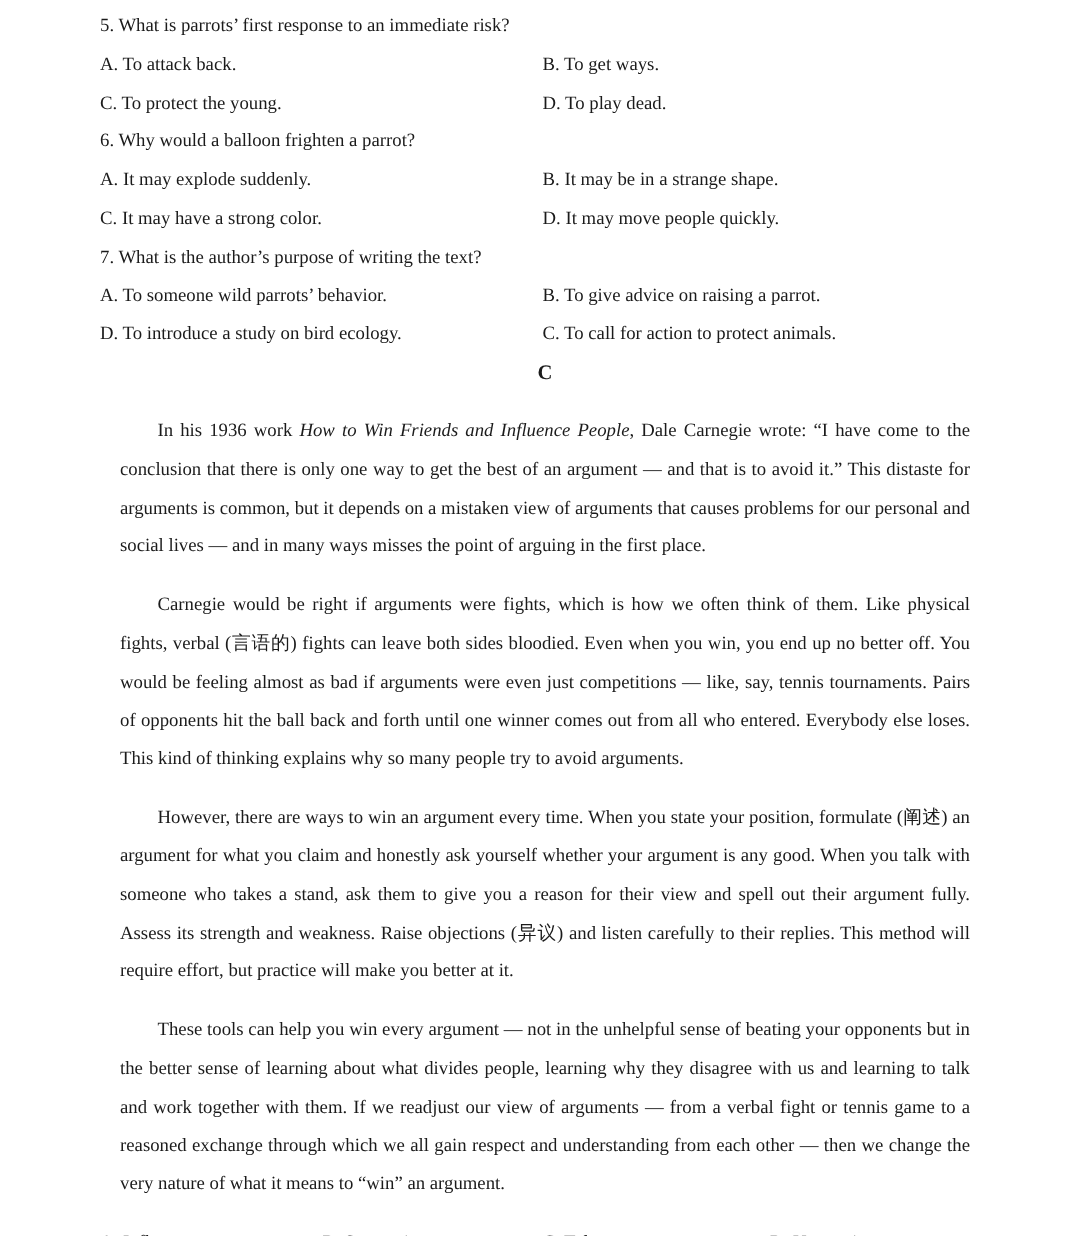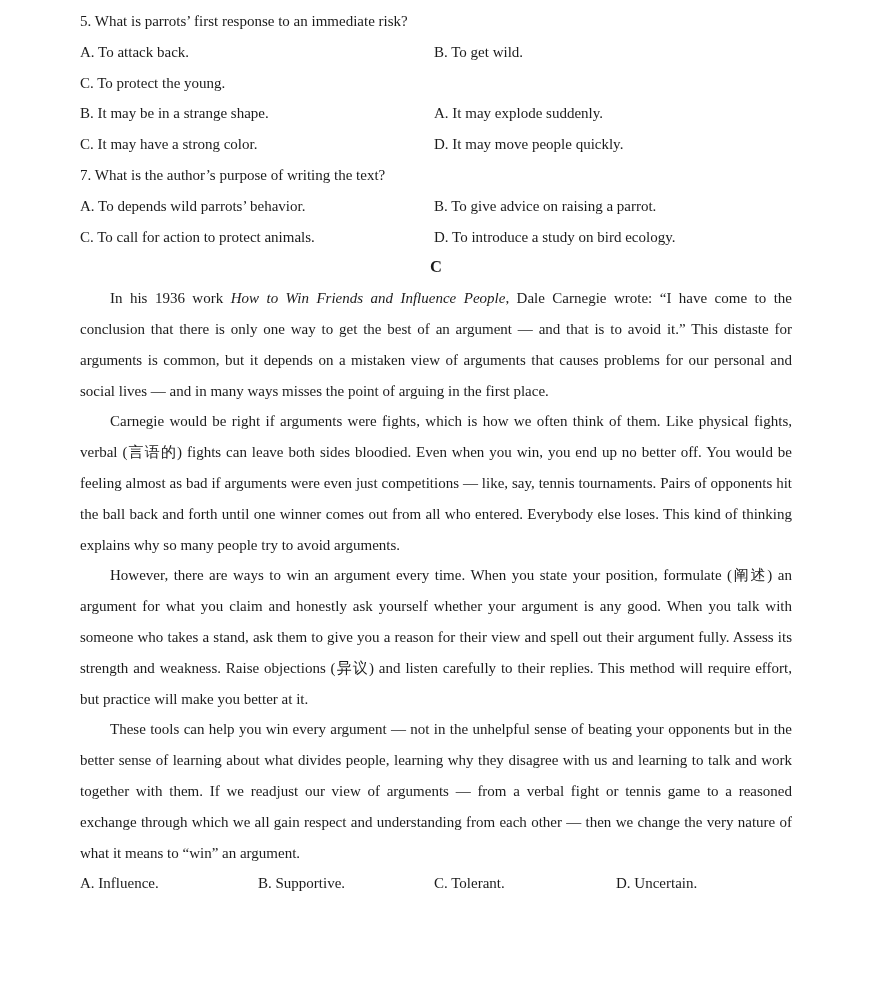--- a/index.html
+++ b/index.html
@@ -40,62 +40,64 @@
     grid-template-columns: 178px 176px 182px 1fr;
   }
   .section-heading {
     text-align: center;
     font-weight: bold;
     font-size: 16.5px;
     line-height: 30.8px;
     height: 30.8px;
   }
   p.para {
-    margin: 0;
+    margin: 16px;
     text-align: justify;
     text-indent: 30px;
     line-height: 30.8px;
   }
   .book-title {
     font-style: italic;
   }
   .underlined {
   }
 </style>
 </head>
 <body>
 
 <div class="page">
 
   <div class="line">5. What is parrots’ first response to an immediate risk?</div>
   <div class="opt-row two-col">
     <div>A. To attack back.</div>
-    <div>B. To get wild.</div>
+    <div>B. To get ways.</div>
   </div>
   <div class="opt-row two-col">
     <div>C. To protect the young.</div>
+    <div>D. To play dead.</div>
   </div>
 
+  <div class="line">6. Why would a balloon frighten a parrot?</div>
   <div class="opt-row two-col">
+    <div>A. It may explode suddenly.</div>
     <div>B. It may be in a strange shape.</div>
-    <div>A. It may explode suddenly.</div>
   </div>
   <div class="opt-row two-col">
     <div>C. It may have a strong color.</div>
     <div>D. It may move people quickly.</div>
   </div>
 
   <div class="line">7. What is the author’s purpose of writing the text?</div>
   <div class="opt-row two-col">
-    <div>A. To depends wild parrots’ behavior.</div>
+    <div>A. To someone wild parrots’ behavior.</div>
     <div>B. To give advice on raising a parrot.</div>
   </div>
   <div class="opt-row two-col">
+    <div>D. To introduce a study on bird ecology.</div>
     <div>C. To call for action to protect animals.</div>
-    <div>D. To introduce a study on bird ecology.</div>
   </div>
 
   <div class="section-heading">C</div>
 
   <p class="para"><span>In his 1936 work </span><span class="book-title">How to Win Friends and Influence People</span><span>, Dale Carnegie wrote: “I have come to the conclusion that there is only one way to get the best of an argument — and that is to avoid it.” This distaste for arguments is common, but it depends on a mistaken view of arguments that causes problems for our personal and social lives — and in many ways misses the point of arguing in the first place.</span></p>
 
   <p class="para">Carnegie would be right if arguments were fights, which is how we often think of them. Like physical fights, verbal (言语的) fights can leave both sides bloodied. Even when you win, you end up no better off. You would be feeling almost as bad if arguments were even just competitions — like, say, tennis tournaments. Pairs of opponents hit the ball back and forth until one winner comes out from all who entered. Everybody else loses. This kind of thinking explains why so many people try to avoid arguments.</p>
 
   <p class="para"><span>However, there are ways to win an argument every time. When you state your position, formulate (阐述) an argument for what you claim and honestly ask yourself whether your argument is any good. When you talk with someone who takes a stand, ask them to give you a reason for their view and </span><span class="underlined">spell out</span><span> their argument fully. Assess its strength and weakness. Raise objections (异议) and listen carefully to their replies. This method will require effort, but practice will make you better at it.</span></p>
 

